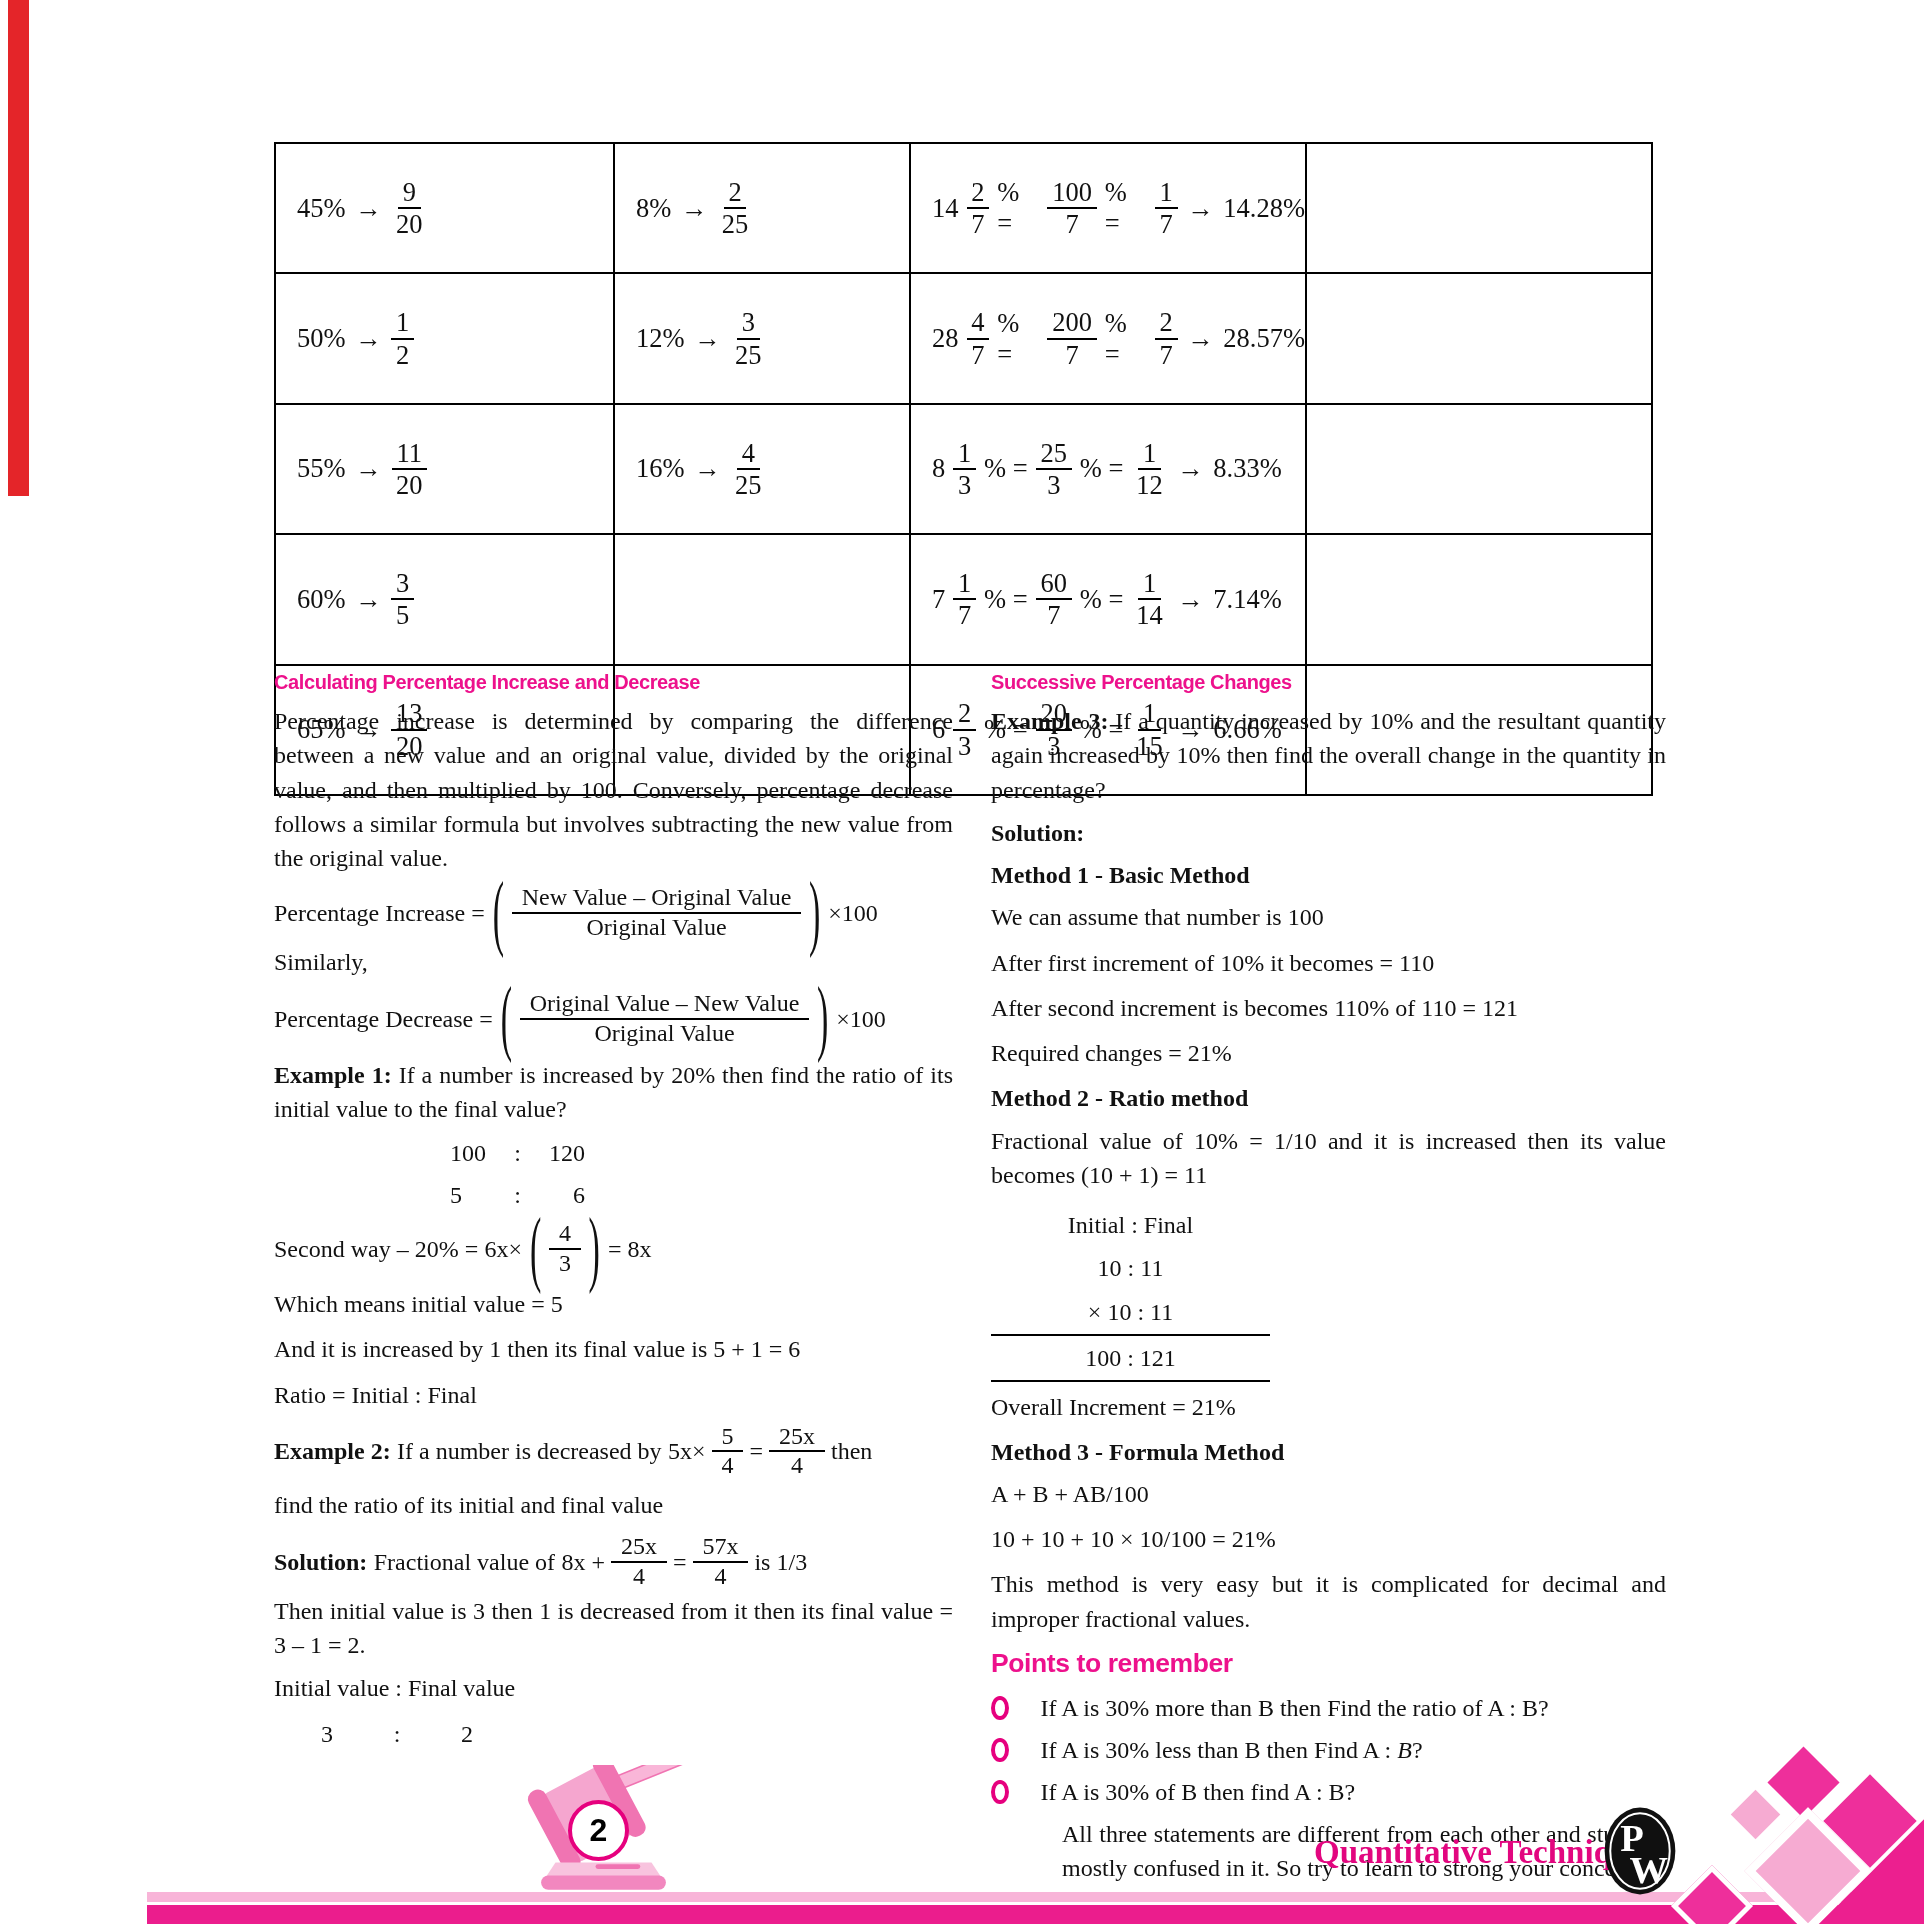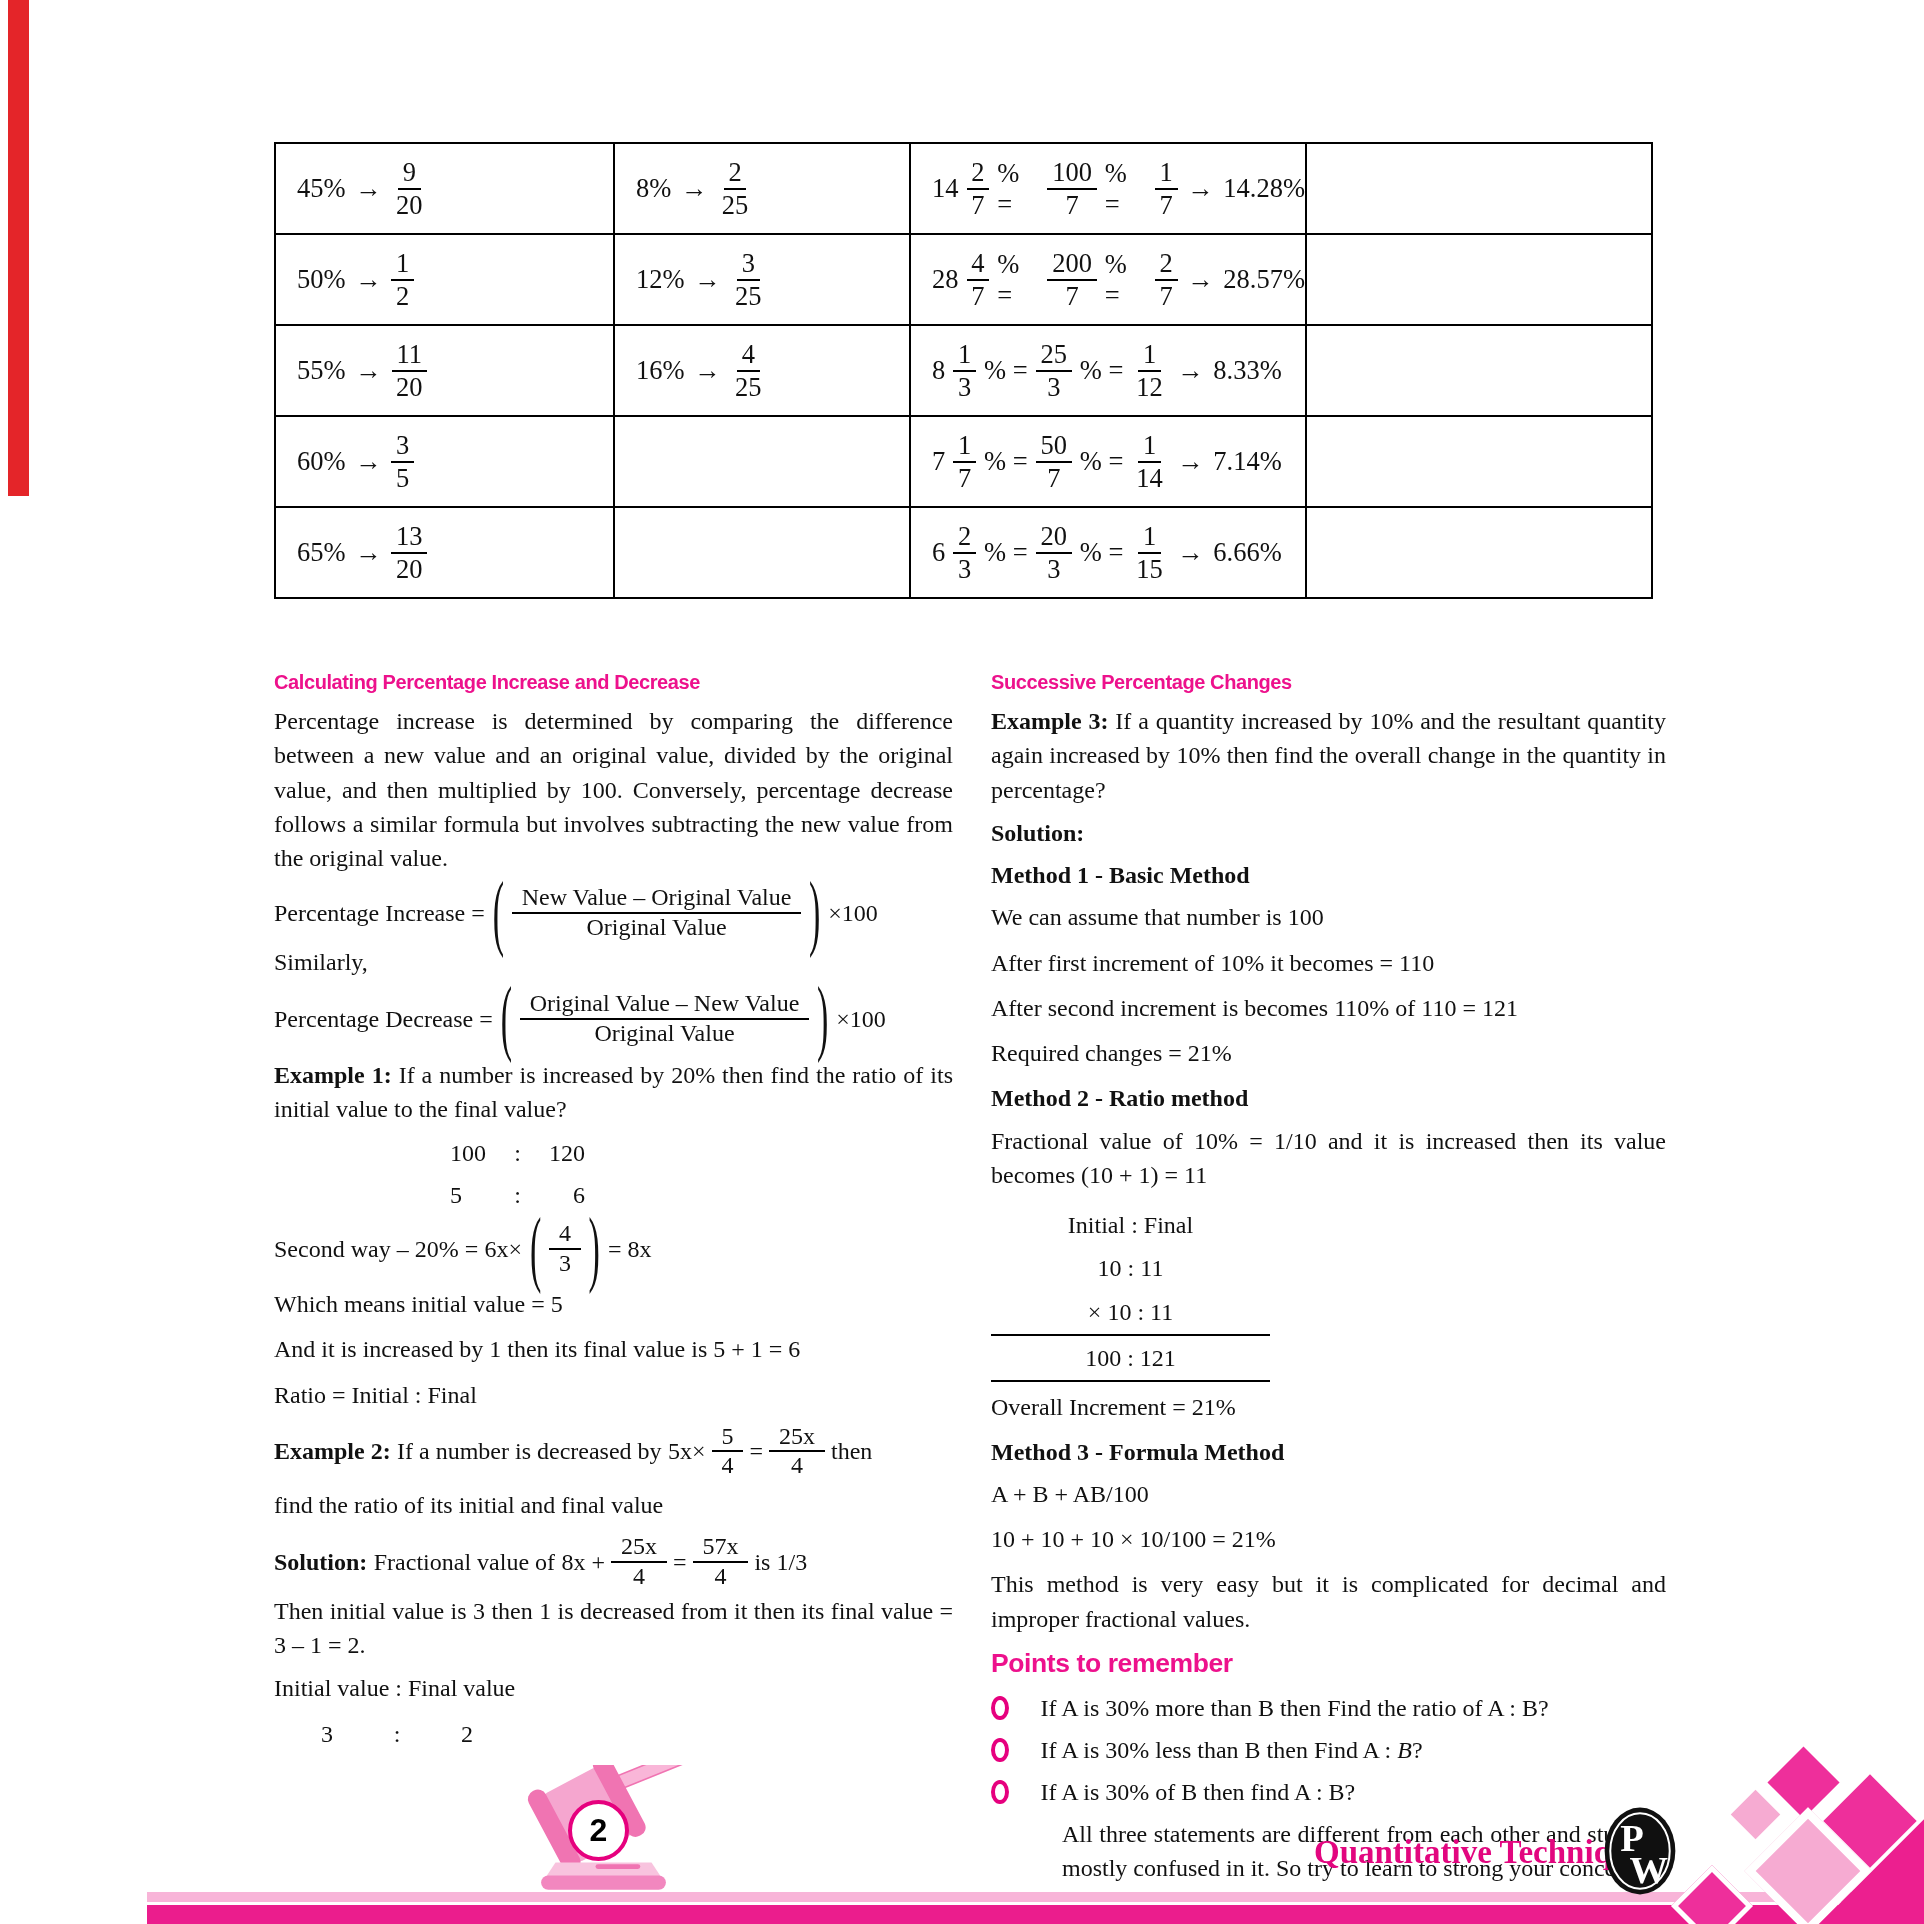--- a/index.html
+++ b/index.html
@@ -3,21 +3,21 @@
 <meta charset="utf-8">
 <style>
   * { margin:0; padding:0; box-sizing:border-box; }
   html,body { background:#ffffff; }
   .page { position:relative; width:1925px; height:1925px; background:#fff; overflow:hidden;
           font-family:"Liberation Serif", serif; color:#111; }
 
   .redbar { position:absolute; left:8px; top:0; width:21px; height:496px; background:#e42529; }
 
   
-  table.conv { position:absolute; left:274px; top:142px; width:1378px; height:457px;
+  table.conv { position:absolute; left:274px; top:142px; width:1378px; height:654px;
                border-collapse:collapse; table-layout:fixed; }
   table.conv td { border:2px solid #000; vertical-align:middle; padding-left:21px;
                   font-size:26.5px; }
   table.conv col.c0 { width:339px; } table.conv col.c1 { width:296px; }
   table.conv col.c2 { width:396px; } table.conv col.c3 { width:346px; }
   .m { display:flex; align-items:center; gap:8px; }
   .frac { display:inline-flex; flex-direction:column; align-items:center; line-height:1.15;
           vertical-align:middle; }
   .frac .fn { padding:0 4.8px; border-bottom:2px solid #000; }
   .frac .fd { padding:0 4.8px; }
@@ -241,21 +241,21 @@
         <td></td>
         <td>
             <span class="m">
               <span>7</span>
               <span class="frac">
                 <span class="fn">1</span>
                 <span class="fd">7</span>
               </span>
               <span>% =</span>
               <span class="frac">
-                <span class="fn">50</span>
+                <span class="fn">60</span>
                 <span class="fd">7</span>
               </span>
               <span>% =</span>
               <span class="frac">
                 <span class="fn">1</span>
                 <span class="fd">14</span>
               </span>
               <span class="arr">→</span>
               <span>7.14%</span>
             </span>

